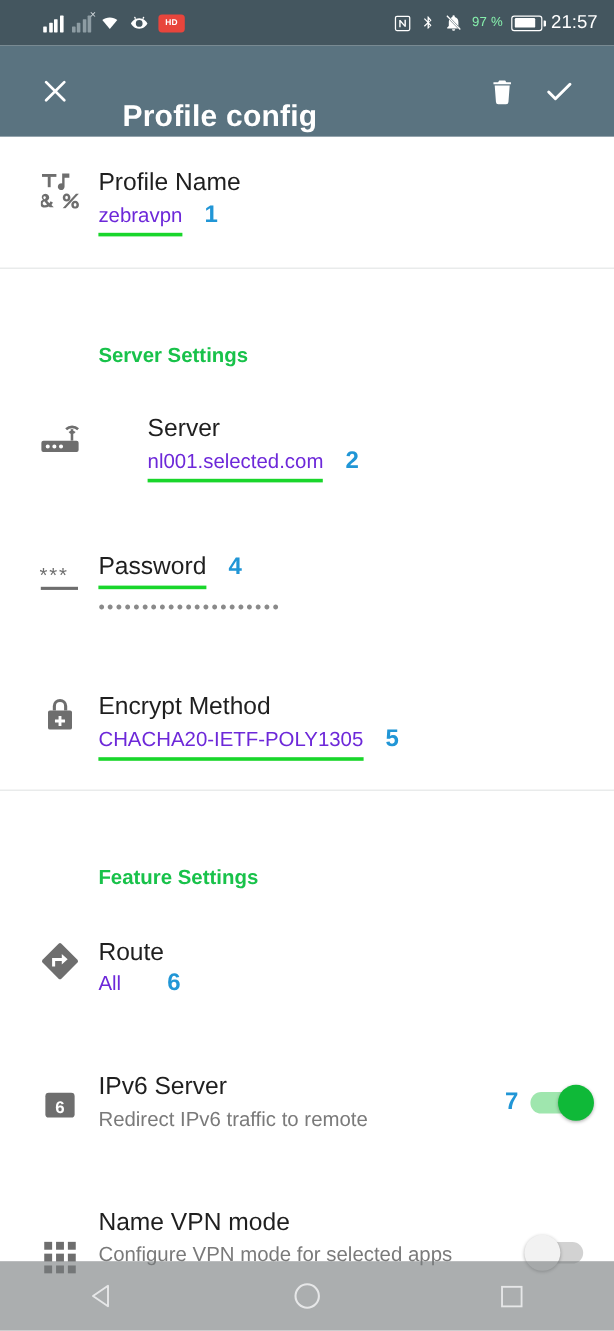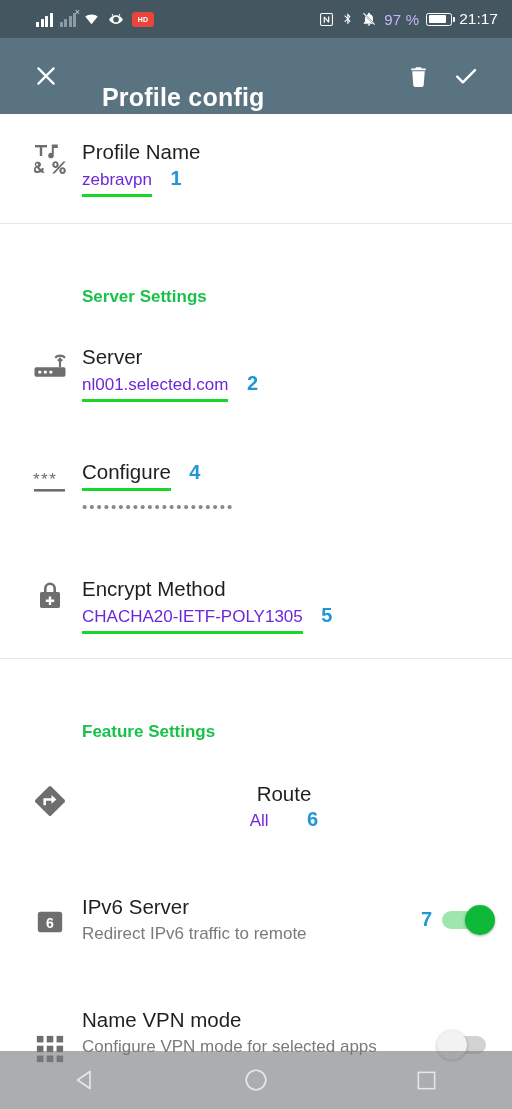--- a/index.html
+++ b/index.html
@@ -12,21 +12,21 @@
   .phone { position: relative; width: 512px; height: 1109px; background: #fff; }
 
   
   .statusbar {
     height: 38px; background: #44565f;
     display: flex; align-items: center; justify-content: space-between;
     padding: 0 14px; color: #ffffff;
   }
   .sb-left, .sb-right { display: flex; align-items: center; gap: 7px; }
   .sb-left { padding-left: 22px; }
-  .sb-text { font-size: 15px; letter-spacing: .2px; color: #c4b5fd; }
+  .sb-text { font-size: 11px; letter-spacing: .2px; color: #86efac; }
   .sb-time { font-size: 15.5px; font-weight: 400; color: #fff; }
   .ico { display: inline-block; line-height: 0; }
 
   
   .bars { display: flex; align-items: flex-end; gap: 1.5px; height: 15px; }
   .bars i { width: 3px; background: #fff; display: block; border-radius: .5px; }
   .bars i:nth-child(1){height:5px}
   .bars i:nth-child(2){height:8px}
   .bars i:nth-child(3){height:11px}
   .bars i:nth-child(4){height:14px}
@@ -146,21 +146,21 @@
         <svg width="16" height="16" viewBox="0 0 24 24">
           <path fill="#fff" d="M18 16v-5c0-3.1-1.6-5.6-4.5-6.3V4a1.5 1.5 0 0 0-3 0v.7C7.6 5.4 6 7.9 6 11v5l-2 2v1h16v-1l-2-2zM12 22a2 2 0 0 0 2-2h-4a2 2 0 0 0 2 2z"></path>
           <path stroke="#44565f" stroke-width="2.6" d="M3 2.5L21 21"></path>
           <path stroke="#fff" stroke-width="1.6" d="M3.6 3.1L20.4 20.4"></path>
         </svg>
       </span>
       <span class="sb-text">97 %</span>
       <span class="batt">
           <i></i>
         </span>
-      <span class="sb-time">21:17</span>
+      <span class="sb-time">21:57</span>
     </div>
   </div>
 
   <div class="toolbar">
     <div class="tb-btn">
       <svg width="26" height="26" viewBox="0 0 24 24">
         <path stroke="#fff" stroke-width="2.1" stroke-linecap="round" d="M5 5l14 14M19 5L5 19"></path>
       </svg>
     </div>
     <div class="tb-title">Profile config</div>
@@ -197,21 +197,21 @@
           <span class="annot">1</span>
         </div>
       </div>
     </div>
 
     <div class="divider"></div>
 
     <div style="height:34px"></div>
     <div class="section-head">Server Settings</div>
 
-    <div class="row" style="padding-top:36px;padding-bottom:18px;">
+    <div class="row" style="padding-top:36px;padding-bottom:18px;gap:41px;">
       <div class="row-icon">
         <svg width="34" height="34" viewBox="0 0 32 32">
           <g fill="#6e6e6e">
             <path d="M3 19h26a1.6 1.6 0 0 1 1.6 1.6v5.8A1.6 1.6 0 0 1 29 28H3a1.6 1.6 0 0 1-1.6-1.6v-5.8A1.6 1.6 0 0 1 3 19zm3.4 3a1.6 1.6 0 1 0 0 3.2 1.6 1.6 0 0 0 0-3.2zm5.2 0a1.6 1.6 0 1 0 0 3.2 1.6 1.6 0 0 0 0-3.2zm5.2 0a1.6 1.6 0 1 0 0 3.2 1.6 1.6 0 0 0 0-3.2zM25 21h2v6h-2z"></path>
             <rect x="24.4" y="10" width="2" height="9"></rect>
             <path d="M20.1 9.3l1.4 1.5a5.8 5.8 0 0 1 8 0l1.4-1.5a7.9 7.9 0 0 0-10.8 0z"></path>
             <path d="M22.7 12.2l1.4 1.5a2.3 2.3 0 0 1 2.8 0l1.4-1.5a4.3 4.3 0 0 0-5.6 0z"></path>
           </g>
         </svg>
       </div>
@@ -229,21 +229,21 @@
       <div class="row-icon" style="padding-top:12px">
         <svg width="34" height="28" viewBox="0 0 34 28">
           <g fill="#6e6e6e">
             <text x="0" y="15" font-family="Liberation Sans, sans-serif" font-size="17" letter-spacing="1.5">***</text>
             <rect x="1" y="19" width="31" height="2.6"></rect>
           </g>
         </svg>
       </div>
       <div class="row-body">
         <div>
-          <span class="label uline">Configure</span>
+          <span class="label uline">Password</span>
           <span class="annot">4</span>
         </div>
         <div class="dots">•••••••••••••••••••••</div>
       </div>
     </div>
 
     <div class="row" style="padding-top:42px;padding-bottom:24px;">
       <div class="row-icon">
         <svg width="32" height="32" viewBox="0 0 32 32">
           <g fill="#6e6e6e">
@@ -260,21 +260,21 @@
           <span class="annot">5</span>
         </div>
       </div>
     </div>
 
     <div class="divider"></div>
 
     <div style="height:34px"></div>
     <div class="section-head">Feature Settings</div>
 
-    <div class="row" style="padding-top:38px;padding-bottom:22px;text-align:center;">
+    <div class="row" style="padding-top:38px;padding-bottom:22px;">
       <div class="row-icon">
         <svg width="34" height="34" viewBox="0 0 32 32">
           <g fill="#6e6e6e">
             <path d="M17.1 2.3a1.6 1.6 0 0 0-2.2 0L2.3 14.9a1.6 1.6 0 0 0 0 2.2l12.6 12.6a1.6 1.6 0 0 0 2.2 0l12.6-12.6a1.6 1.6 0 0 0 0-2.2z"></path>
             <path fill="#fff" d="M17.4 10.4l4.6 4.1-4.6 4.1v-2.8h-5.2v4.3H9.8v-6.6h7.6z"></path>
           </g>
         </svg>
       </div>
       <div class="row-body">
         <div class="label">Route</div>

